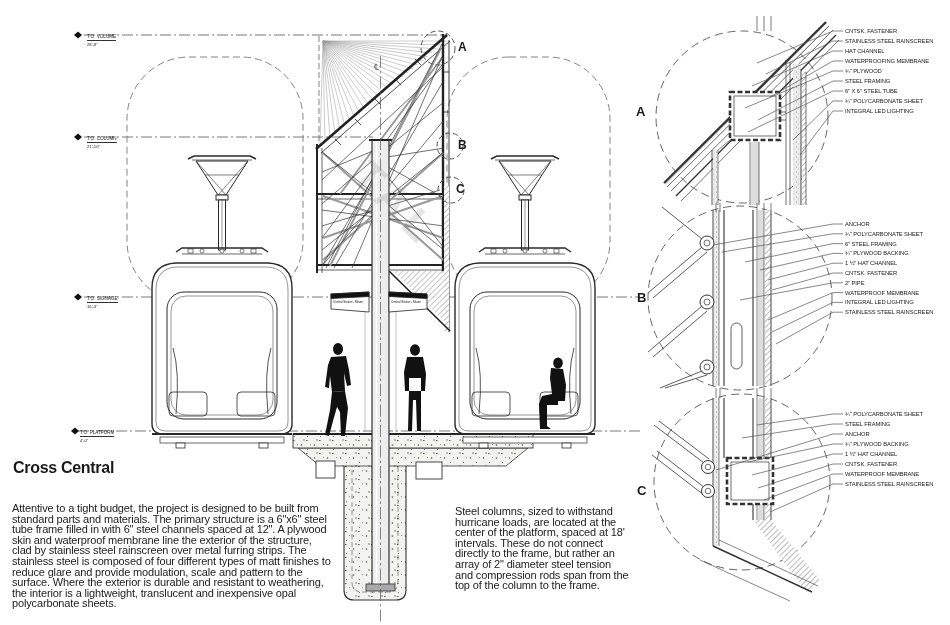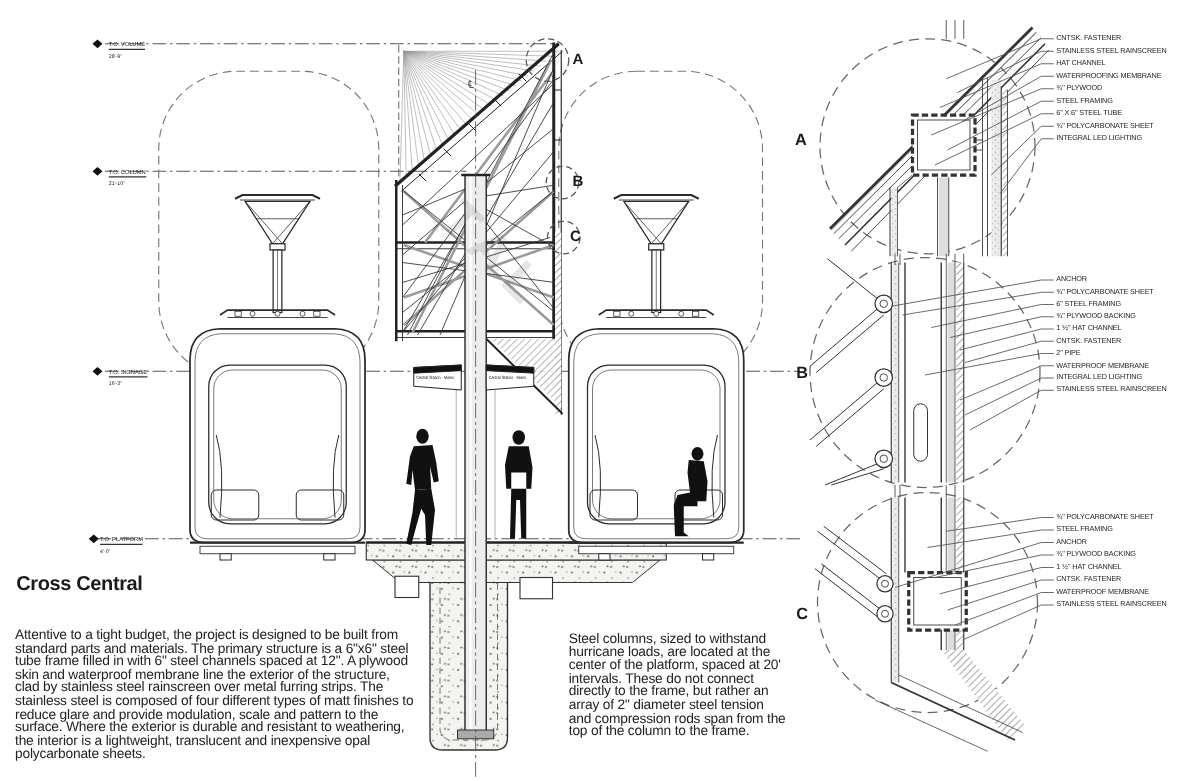--- a/index.html
+++ b/index.html
@@ -340,21 +340,21 @@
 <span class="detail-letter" style="left:637px;top:290px">B</span>
 <span class="detail-letter" style="left:637px;top:483px">C</span>
 
 <span class="sign-text" style="left:332.5px;top:300px">Central Station - Miami</span>
 <span class="sign-text" style="left:390.5px;top:300px">Central Station - Miami</span>
 
 <span id="cl-sym">℄</span>
 
 <div id="title">Cross Central</div>
 <div id="para-left" class="para">Attentive to a tight budget, the project is designed to be built from standard parts and materials. The primary structure is a 6"x6" steel tube frame filled in with 6" steel channels spaced at 12".  A plywood skin and waterproof membrane line the exterior of the structure, clad by stainless steel rainscreen over metal furring strips. The stainless steel is composed of four different types of matt finishes to reduce glare and provide modulation, scale and pattern to the surface. Where the exterior is durable and resistant to weathering, the interior is a lightweight, translucent and inexpensive opal polycarbonate sheets.</div>
-<div id="para-right" class="para">Steel columns, sized to withstand hurricane loads, are located at the center of the platform, spaced at 20' intervals. These do not connect directly to the frame, but rather an array of 2" diameter steel tension and compression rods span from the top of the column to the frame.</div>
+<div id="para-right" class="para">Steel columns, sized to withstand hurricane loads, are located at the center of the platform, spaced at 18' intervals. These do not connect directly to the frame, but rather an array of 2" diameter steel tension and compression rods span from the top of the column to the frame.</div>
 
 <div id="annos">
     <span class="anno" style="left: 845px; top: 27px;">CNTSK. FASTENER</span>
     <span class="anno" style="left: 845px; top: 37px;">STAINLESS STEEL RAINSCREEN</span>
     <span class="anno" style="left: 845px; top: 47px;">HAT CHANNEL</span>
     <span class="anno" style="left: 845px; top: 57px;">WATERPROOFING MEMBRANE</span>
     <span class="anno" style="left: 845px; top: 67px;">¾" PLYWOOD</span>
     <span class="anno" style="left: 845px; top: 77px;">STEEL FRAMING</span>
     <span class="anno" style="left: 845px; top: 87px;">6" X 6" STEEL TUBE</span>
     <span class="anno" style="left: 845px; top: 97px;">¾" POLYCARBONATE SHEET</span>

